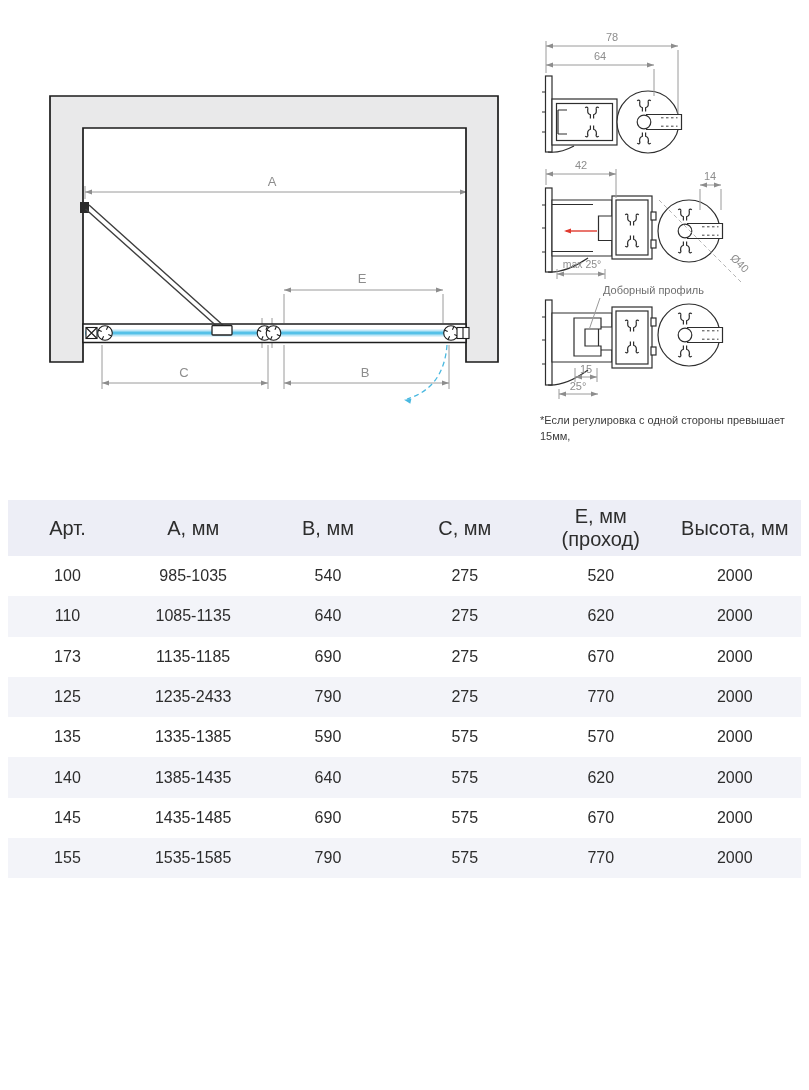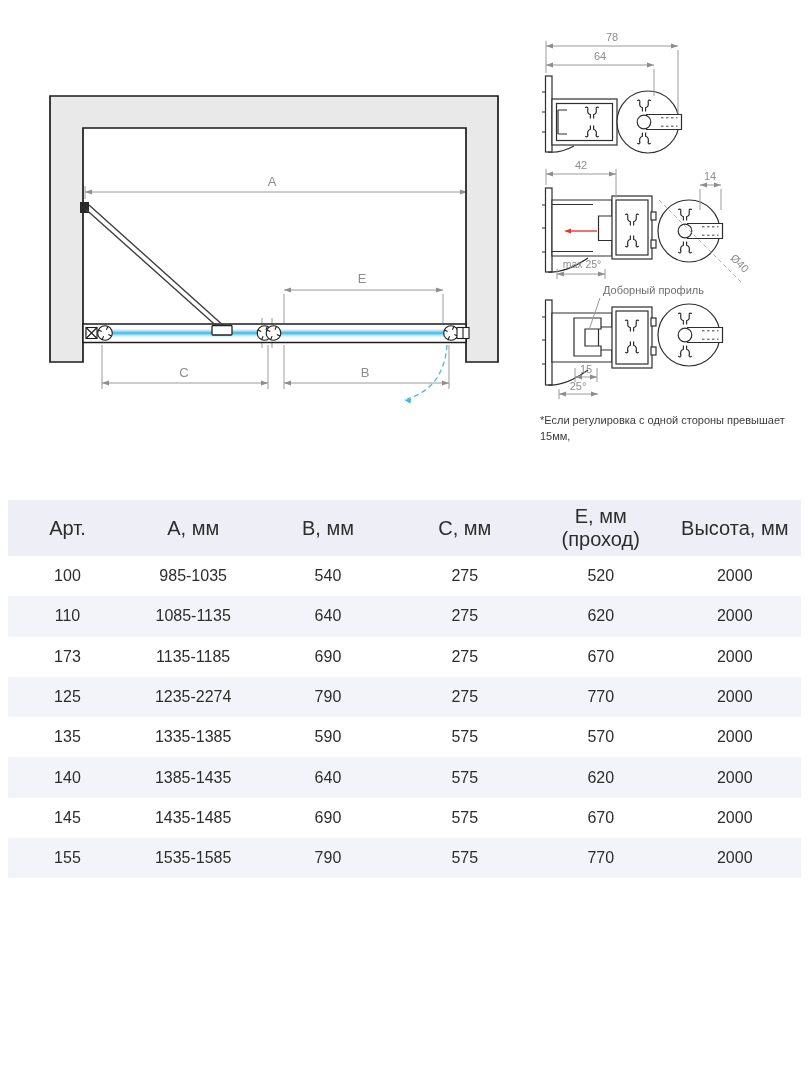--- a/index.html
+++ b/index.html
@@ -274,21 +274,21 @@
     <td>1135-1185</td>
     <td>690</td>
     <td>275</td>
     <td>670</td>
     <td>2000</td>
   </tr>
 
 
   <tr>
     <td>125</td>
-    <td>1235-2274</td>
+    <td>1235-2433</td>
     <td>790</td>
     <td>275</td>
     <td>770</td>
     <td>2000</td>
   </tr>
 
 
   <tr>
     <td>135</td>
     <td>1335-1385</td>

